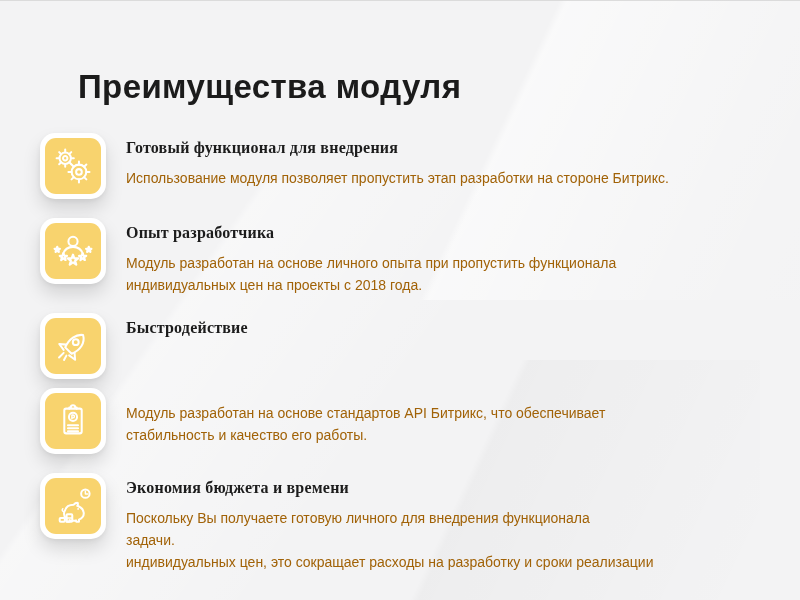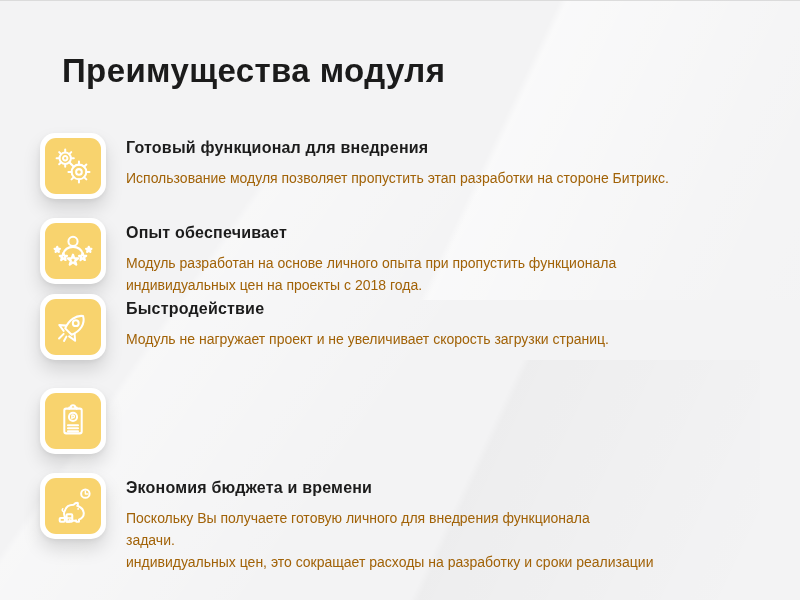--- a/index.html
+++ b/index.html
@@ -12,41 +12,41 @@
   .streak{position:absolute;pointer-events:none;}
   .streak-1{top:-120px;right:-60px;width:620px;height:420px;
     background:linear-gradient(115deg,rgba(255,255,255,0) 46%,rgba(255,255,255,.55) 47%,rgba(255,255,255,.15) 78%,rgba(255,255,255,0) 100%);}
   .streak-2{top:180px;left:-80px;width:560px;height:420px;
     background:linear-gradient(125deg,rgba(255,255,255,0) 40%,rgba(255,255,255,.4) 41%,rgba(255,255,255,0) 75%);}
   .streak-3{bottom:-60px;right:40px;width:700px;height:300px;
     background:linear-gradient(115deg,rgba(0,0,0,0) 55%,rgba(0,0,0,.025) 56%,rgba(0,0,0,0) 95%);}
   .top-hairline{position:absolute;top:0;left:0;width:800px;height:1px;background:#d8d8d8;opacity:.9;}
 
   .slide-title{
-    position:absolute;left:62px;top:52px;margin:0;
+    position:absolute;left:62px;top:52px;margin:16px;
     font-size:33px;font-weight:700;color:#1b1b1b;letter-spacing:.4px;
   }
 
   .benefit-row{position:absolute;left:40px;right:30px;display:flex;align-items:flex-start;}
-  .row-1{top:133px}.row-2{top:218px}.row-3{top:294px}.row-4{top:388px}.row-5{top:473px}
+  .row-1{top:133px}.row-2{top:218px}.row-3{top:313px}.row-4{top:388px}.row-5{top:473px}
 
   .icon-card{
     flex:0 0 66px;width:66px;height:66px;position:relative;
     background:#ffffff;border-radius:15px;
     box-shadow:0 10px 18px rgba(0,0,0,.13),0 2px 5px rgba(0,0,0,.06);
   }
   .icon-fill{position:absolute;inset:5px;border-radius:11px;background:#F8D36E;
     display:flex;align-items:center;justify-content:center;}
   .icon-fill svg{width:44px;height:44px;display:block;}
   .icon-fill svg *{stroke:#ffffff;fill:none;stroke-width:2.2;stroke-linecap:round;stroke-linejoin:round;}
   .icon-fill svg .fillw{fill:#ffffff;stroke:none;}
   .icon-fill svg .thin{stroke-width:1.6;}
 
   .benefit-text{margin-left:20px;padding-top:5px;min-width:0;}
-  .benefit-title{margin:0;font-size:16px;line-height:20px;font-weight:700;color:#1c1c1c;letter-spacing:.2px;}
+  .benefit-title{margin:0;font-size:16px;line-height:20px;font-weight:700;color:#1c1c1c;letter-spacing:.2px;font-family:Liberation Serif, serif;}
   .benefit-desc{margin:9px 0 0 0;font-size:14px;color:#a16207;}
   .benefit-desc .ln{display:block;line-height:22px;white-space:nowrap;}
 </style>
 </head>
 <body>
 
 <div class="bg">
   <div class="streak streak-1"></div>
   <div class="streak streak-2"></div>
   <div class="streak streak-3"></div>
@@ -91,21 +91,21 @@
         <path d="M13,27.5 C15,21.5 19,19.5 24,19.5 C29,19.5 33,21.5 35,27.5"></path>
         <use href="#star" transform="translate(24,34) scale(1.2)"></use>
         <use href="#star" transform="translate(13.5,30.5) scale(0.82)"></use>
         <use href="#star" transform="translate(34.5,30.5) scale(0.82)"></use>
         <use href="#star" transform="translate(6.8,22.5) scale(0.6)"></use>
         <use href="#star" transform="translate(41.2,22.5) scale(0.6)"></use>
       </svg>
     </div>
   </div>
   <div class="benefit-text">
-    <h2 class="benefit-title">Опыт обеспечивает</h2>
+    <h2 class="benefit-title">Опыт разработчика</h2>
     <p class="benefit-desc">
       <span class="ln">Модуль разработан на основе личного опыта при пропустить функционала</span>
       <span class="ln">индивидуальных цен на проекты с 2018 года.</span>
     </p>
   </div>
 </div>
 
 <div class="benefit-row row-3">
   <div class="icon-card">
     <div class="icon-fill">
@@ -113,39 +113,40 @@
         <path d="M35,12 C27.5,11 19.5,16 15.5,25.5 L22.5,32.5 C32,28.5 37.5,20.5 35,12 Z"></path>
         <circle cx="27" cy="19.8" r="3.2"></circle>
         <path d="M16.5,22.5 L9,21.8 L13.8,28.2"></path>
         <path d="M25.7,31.5 L26.3,39 L19.8,34.2"></path>
         <path d="M13.8,31.5 L8.8,36.5 M16.8,34.5 L14.2,39.2"></path>
       </svg>
     </div>
   </div>
   <div class="benefit-text">
     <h2 class="benefit-title">Быстродействие</h2>
-    <p class="benefit-desc">
-      <span class="ln">Модуль не нагружает проект и не увеличивает скорость загрузки страниц.</span>
-    </p>
   </div>
 </div>
 
 <div class="benefit-row row-4">
   <div class="icon-card">
     <div class="icon-fill">
       <svg viewBox="0 0 48 48">
         <rect x="14.5" y="10.5" width="19" height="27" rx="2"></rect>
         <path d="M20,10.5 v-1.2 h1.6 a2.4,2.4 0 0 1 4.8,0 h1.6 v1.2"></path>
         <circle cx="24" cy="19.5" r="4.4"></circle>
         <path class="thin" d="M22.8,17.4 v4.2 m0,-4.2 h1.1 a1.6,1.6 0 0 1 0,3.2 h-1.1"></path>
         <path d="M18.5,28.6 h11 M18.5,31.9 h11 M18.5,35.2 h11"></path>
       </svg>
     </div>
   </div>
   <div class="benefit-text">
+    <p class="benefit-desc">
+      <span class="ln">Модуль разработан на основе стандартов API Битрикс, что обеспечивает</span>
+      <span class="ln">стабильность и качество его работы.</span>
+    </p>
   </div>
 </div>
 
 <div class="benefit-row row-5">
   <div class="icon-card">
     <div class="icon-fill">
       <svg viewBox="0 0 48 48">
         <circle cx="37.5" cy="10.5" r="4.6"></circle>
         <path class="thin" d="M37.5,10.8 V7.9 M37.5,10.8 h2.5"></path>
         <path d="M15.5,28.5 C16.5,24.5 20.5,22.6 24.8,22.6 C25.9,21.3 27.7,20.3 29.2,20.6 C29.5,21.7 29.3,22.9 28.7,23.8 C32.4,25.1 35.4,28 35.7,31.4 C36,34.5 34,37.4 30.5,38.9 L30.5,41.2 H27.6 L27.2,39.7 C24.8,40.2 22.4,40.1 20.2,39.4 L19.8,41.2 H16.9 L17,37.9 C14.6,36.1 13.8,33.2 14.5,30.4 Z"></path>

